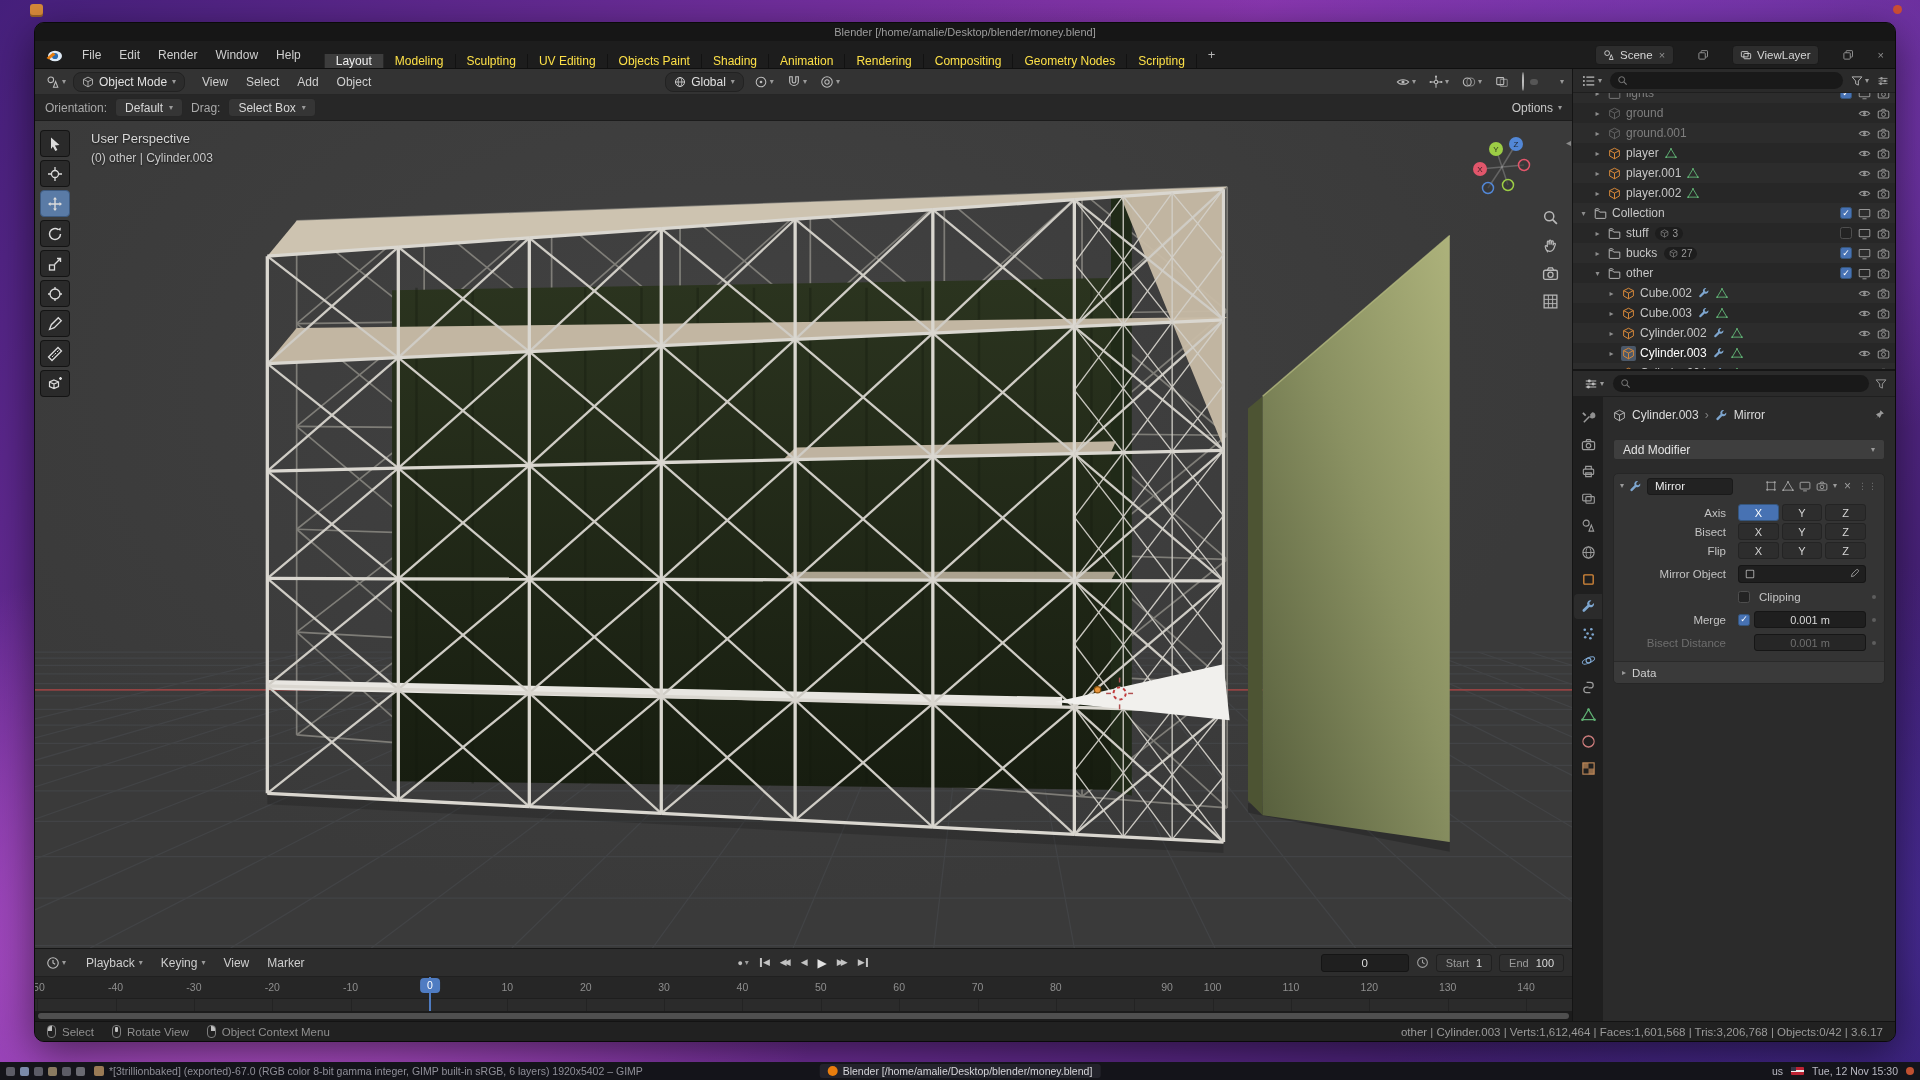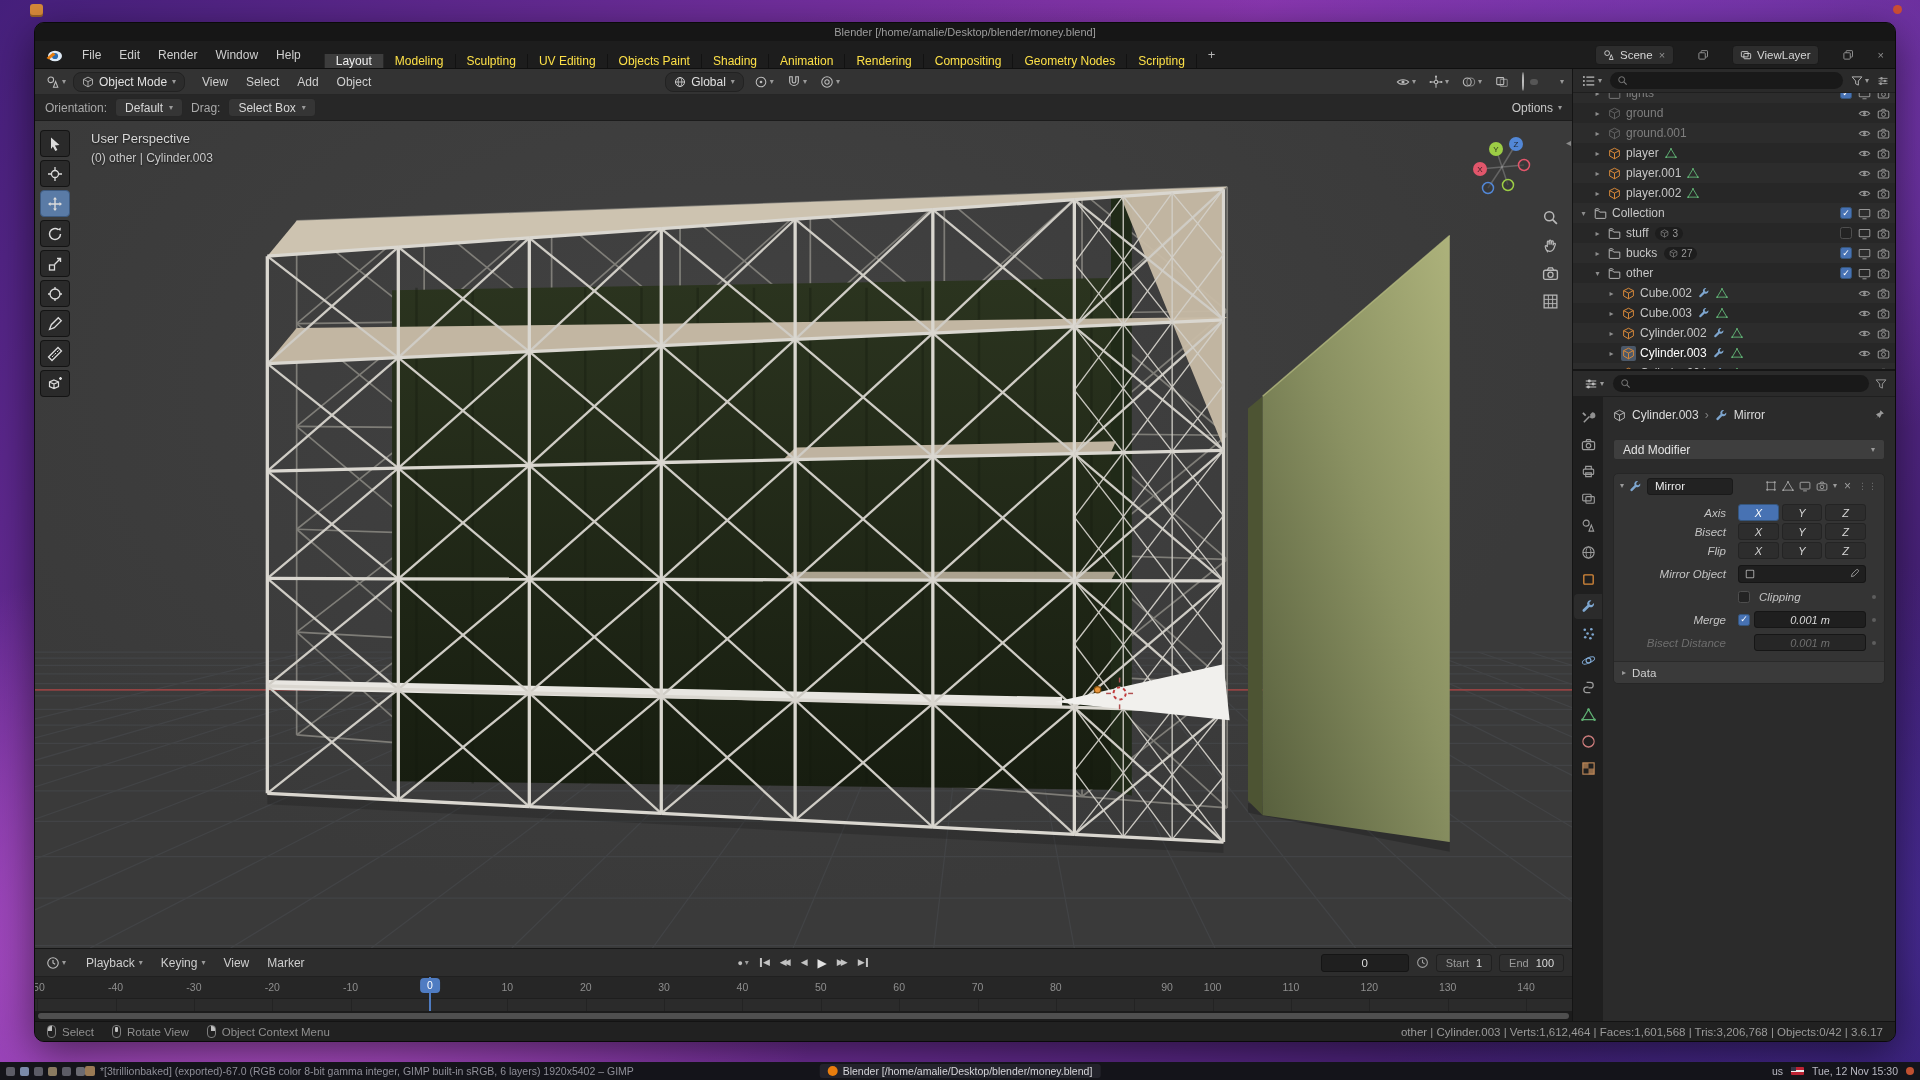--- a/index.html
+++ b/index.html
@@ -139,37 +139,37 @@
   .add-mod{height:21px;background:#3e3e3e;border:1px solid #2a2a2a;border-radius:3px;display:flex;align-items:center;padding:0 9px;font-size:12px;color:#e2e2e2;margin:13px 0;gap:6px;}
   .add-mod .chev{margin-left:auto;}
   .mod-panel{background:#343434;border:1px solid #262626;border-radius:5px;overflow:hidden;}
   .mod-head{height:24px;display:flex;align-items:center;gap:5px;padding:0 6px;}
   .mod-name{height:17px;background:#222;border:1px solid #1a1a1a;border-radius:3px;display:flex;align-items:center;padding:0 7px;font-size:11.5px;color:#eaeaea;width:86px;}
   .mh-ics{display:flex;align-items:center;gap:5px;color:#9f9f9f;margin-left:auto;}
   .mh-ics svg{width:12px;height:12px;}
   .mh-x{color:#9f9f9f;font-size:12px;padding:0 2px;}
   .grip{color:#6a6a6a;font-size:9px;letter-spacing:1px;}
   .mod-body{padding:5px 8px 9px;display:flex;flex-direction:column;gap:4px;}
-  .prow{display:flex;align-items:center;height:19px;gap:4px;position:relative;padding-right:10px;font-style:italic;}
+  .prow{display:flex;align-items:center;height:19px;gap:4px;position:relative;padding-right:10px;}
   .plabel{width:112px;text-align:right;padding-right:8px;font-size:11.5px;color:#c3c3c3;flex:0 0 auto;}
   .prow.disabled .plabel{color:#6e6e6e;}
   .xyz{display:flex;gap:3px;flex:1;}
   .xyz .seg{flex:1;height:17px;background:#2d2d2d;border:1px solid #242424;border-radius:3px;color:#d5d5d5;font-size:11px;display:flex;align-items:center;justify-content:center;}
   .xyz .seg.on{background:var(--accent);border-color:#35567e;color:#fff;}
   .pfield{flex:1;height:18px;background:#1f1f1f;border:1px solid #161616;border-radius:3px;display:flex;align-items:center;padding:0 5px;color:#9c9c9c;gap:4px;}
   .pfield svg{width:12px;height:12px;}
   .pfield .sp{flex:1;}
   .pvalue{flex:1;height:17px;background:#1f1f1f;border:1px solid #161616;border-radius:3px;display:flex;align-items:center;justify-content:center;font-size:11px;color:#d8d8d8;}
   .prow.disabled .pvalue{color:#6f6f6f;background:#262626;}
   .adot{position:absolute;right:0;width:4px;height:4px;border-radius:50%;background:#5d5d5d;}
   .checklabel{font-size:11.5px;color:#c3c3c3;margin-left:5px;}
   .cbspacer{width:12px;flex:0 0 auto;}
   .subpanel{height:22px;background:#3a3a3a;border-top:1px solid #2a2a2a;display:flex;align-items:center;gap:6px;padding:0 8px;font-size:11.5px;color:#cfcfcf;}
 
-  .taskbar{position:absolute;left:0;right:0;bottom:0;height:18px;background:#14141a;display:flex;align-items:center;padding:0 6px;font-size:10.5px;color:#9a9aa2;}
+  .taskbar{position:absolute;left:0;right:0;bottom:0;height:18px;background:#14141a;display:flex;align-items:center;padding:0 6px;gap:9px;font-size:10.5px;color:#9a9aa2;}
   .tb-apps{display:flex;gap:5px;align-items:center;}
   .tb-app{width:9px;height:9px;border-radius:2px;background:#5c5c66;}
   .tb-app:nth-child(2){background:#7a8aa8;} .tb-app:nth-child(4){background:#8a7a60;} .tb-app:nth-child(6){background:#6a6a72;}
   .tb-entry{display:flex;align-items:center;gap:5px;white-space:nowrap;overflow:hidden;}
   .gimp-entry{color:#8f8f98;max-width:640px;}
   .blender-entry{position:absolute;left:50%;transform:translateX(-50%);color:#d6d6da;background:#23232b;padding:1px 8px;border-radius:3px;}
   .tb-ic{width:10px;height:10px;border-radius:2px;flex:0 0 auto;}
   .gimp-ic{background:#9a7a55;}
   .blender-ic{background:#e87d0d;border-radius:50%;}
   .tb-right{margin-left:auto;display:flex;align-items:center;gap:8px;color:#b9b9c2;}

